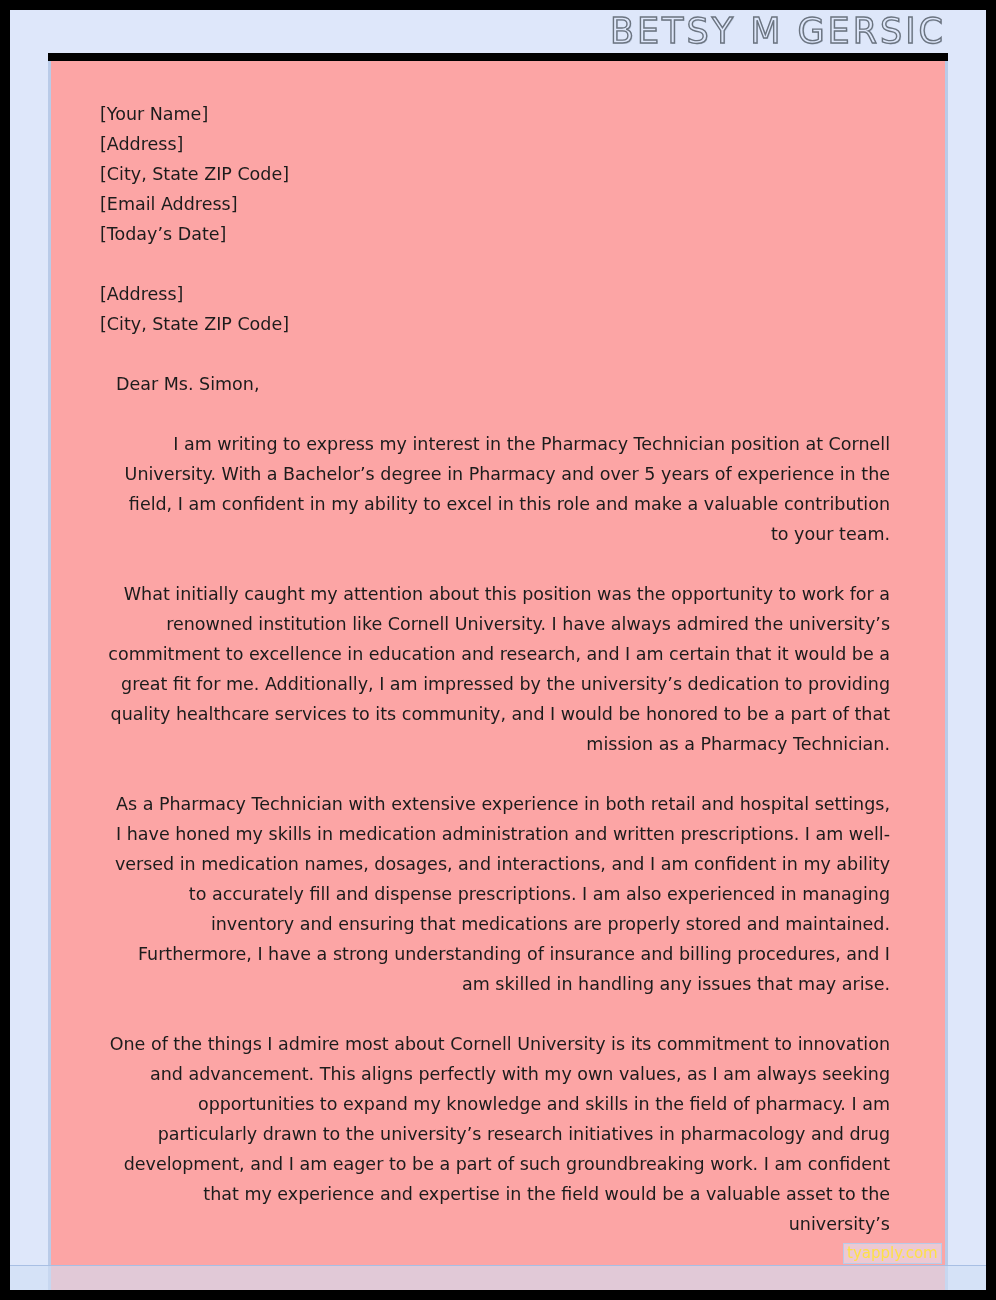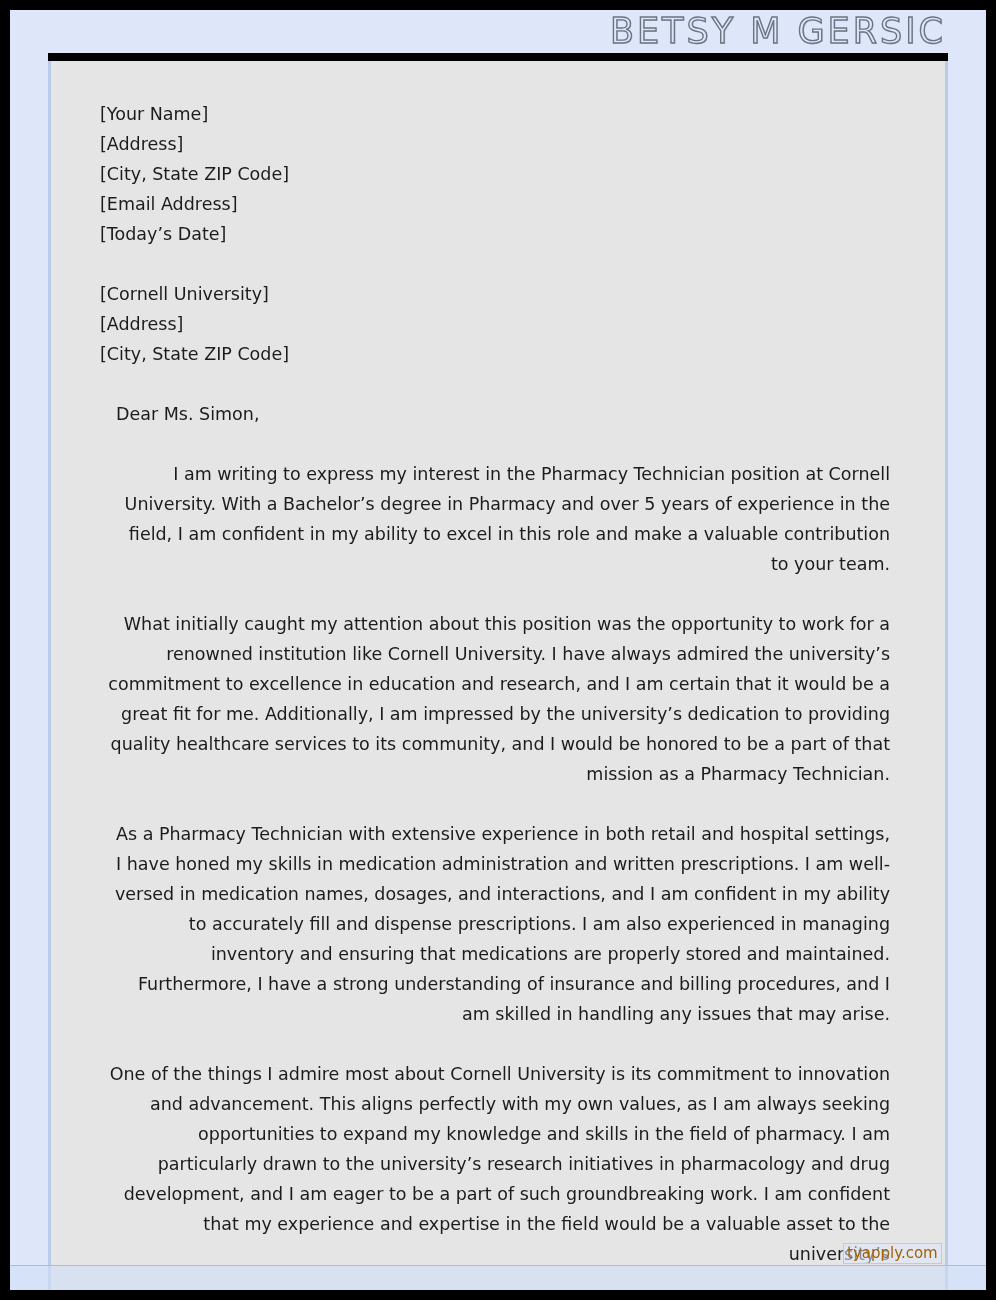--- a/index.html
+++ b/index.html
@@ -90,21 +90,21 @@
     background: #b9cbe8;
   }
 
   
   #page {
     position: absolute;
     left: 51px;
     top: 61px;
     width: 894px;
     height: 1229px;
-    background: #e5e5e5;
+    background: #fca5a5;
     overflow: hidden;
   }
 
   #letter-body {
     position: absolute;
     left: 49px;
     top: 38px;
     width: 790px;
     font-size: 17.5px;
     line-height: 30px;
@@ -148,21 +148,21 @@
     background: #a8bfe4;
   }
 
   
   #watermark {
     position: absolute;
     left: 843px;
     top: 1243px;
     font-size: 15px;
     line-height: 19px;
-    color: #a16207;
+    color: #fde047;
     background: rgba(222, 231, 250, 0.55);
     border: 1px solid #b9cbe8;
     padding: 0 3px;
     white-space: nowrap;
     letter-spacing: 0px;
   }
 </style>
 </head>
 <body>
 
@@ -183,21 +183,20 @@
 
       <div class="addr-block">
         <span class="addr-line">[Your Name]</span>
         <span class="addr-line">[Address]</span>
         <span class="addr-line">[City, State ZIP Code]</span>
         <span class="addr-line">[Email Address]</span>
         <span class="addr-line">[Today’s Date]</span>
       </div>
 
       <div class="addr-block">
-        <span class="addr-line">[Cornell University]</span>
         <span class="addr-line">[Address]</span>
         <span class="addr-line">[City, State ZIP Code]</span>
       </div>
 
       <p class="salutation">Dear Ms. Simon,</p>
 
       <p class="para">I am writing to express my interest in the Pharmacy Technician position at Cornell University. With a Bachelor’s degree in Pharmacy and over 5 years of experience in the field, I am confident in my ability to excel in this role and make a valuable contribution to your team.</p>
       <p class="para">What initially caught my attention about this position was the opportunity to work for a renowned institution like Cornell University. I have always admired the university’s commitment to excellence in education and research, and I am certain that it would be a great fit for me. Additionally, I am impressed by the university’s dedication to providing quality healthcare services to its community, and I would be honored to be a part of that mission as a Pharmacy Technician.</p>
       <p class="para">As a Pharmacy Technician with extensive experience in both retail and hospital settings, I have honed my skills in medication administration and written prescriptions. I am well-versed in medication names, dosages, and interactions, and I am confident in my ability to accurately fill and dispense prescriptions. I am also experienced in managing inventory and ensuring that medications are properly stored and maintained. Furthermore, I have a strong understanding of insurance and billing procedures, and I am skilled in handling any issues that may arise.</p>
       <p class="para">One of the things I admire most about Cornell University is its commitment to innovation and advancement. This aligns perfectly with my own values, as I am always seeking opportunities to expand my knowledge and skills in the field of pharmacy. I am particularly drawn to the university’s research initiatives in pharmacology and drug development, and I am eager to be a part of such groundbreaking work. I am confident that my experience and expertise in the field would be a valuable asset to the university’s</p>

